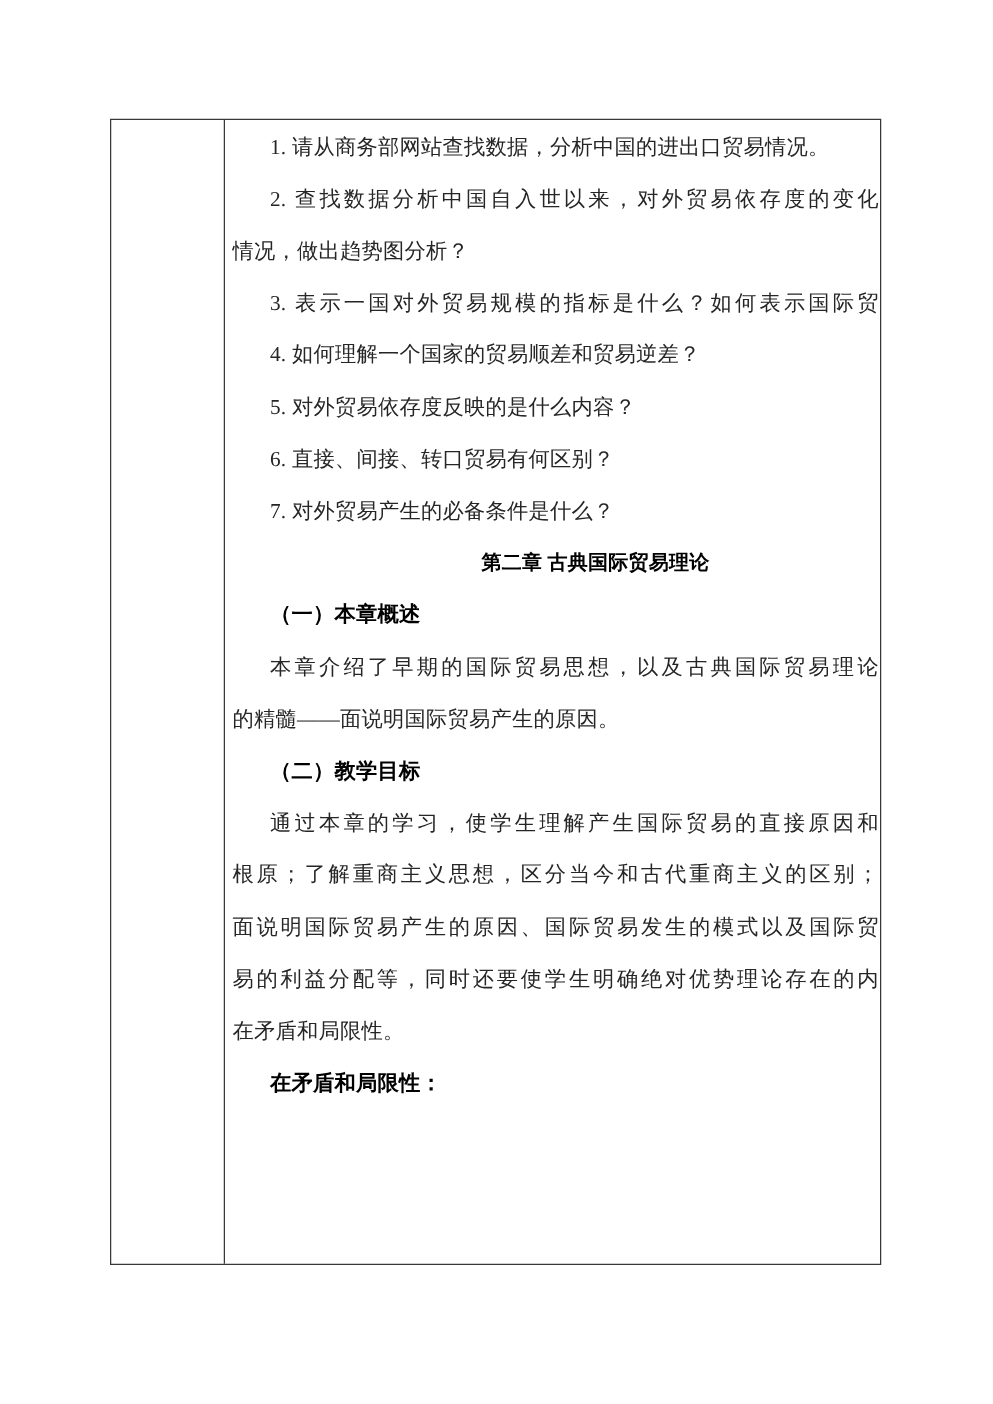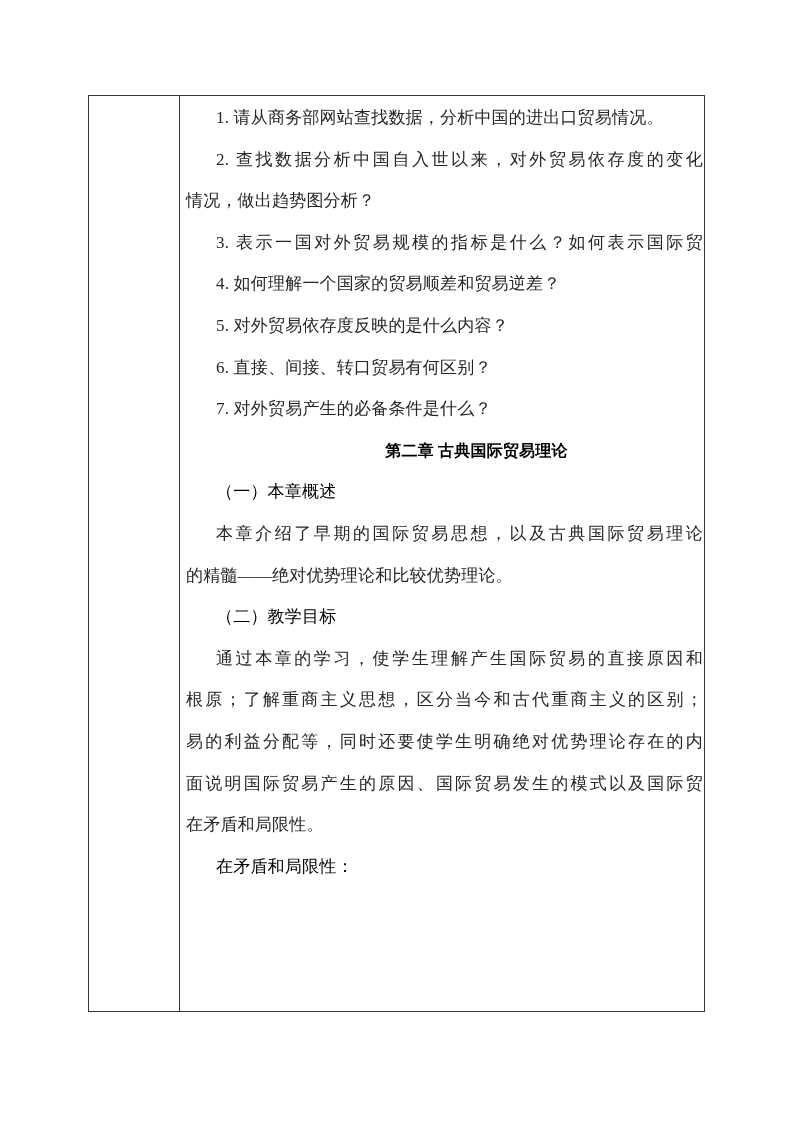--- a/index.html
+++ b/index.html
@@ -48,21 +48,21 @@
     letter-spacing: 0.2px;
     text-align: left;
   }
   .ln.ind { text-indent: 30px; }
   .ln.fill {
     text-align: justify;
     text-align-last: justify;
     text-justify: distribute;
   }
   .ln.b {
-    font-weight: normal;
+    font-weight: bold;
     color: var(--bold-text);
   }
   .ln.ctr {
     text-align: center;
     text-indent: 0;
     padding-left: 64px;
     font-size: 16px;
     font-weight: bold;
     color: var(--bold-text);
   }
@@ -78,23 +78,23 @@
       <div class="ln ind fill">2. 查找数据分析中国自入世以来，对外贸易依存度的变化</div>
       <div class="ln">情况，做出趋势图分析？</div>
       <div class="ln ind fill">3. 表示一国对外贸易规模的指标是什么？如何表示国际贸</div>
       <div class="ln ind">4. 如何理解一个国家的贸易顺差和贸易逆差？</div>
       <div class="ln ind">5. 对外贸易依存度反映的是什么内容？</div>
       <div class="ln ind">6. 直接、间接、转口贸易有何区别？</div>
       <div class="ln ind">7. 对外贸易产生的必备条件是什么？</div>
       <div class="ln ctr">第二章 古典国际贸易理论</div>
       <div class="ln ind b">（一）本章概述</div>
       <div class="ln ind fill">本章介绍了早期的国际贸易思想，以及古典国际贸易理论</div>
-      <div class="ln">的精髓——绝对优势理论和比较优势理论。</div>
+      <div class="ln">的精髓——面说明国际贸易产生的原因。</div>
       <div class="ln ind b">（二）教学目标</div>
       <div class="ln ind fill">通过本章的学习，使学生理解产生国际贸易的直接原因和</div>
       <div class="ln fill">根原；了解重商主义思想，区分当今和古代重商主义的区别；</div>
+      <div class="ln fill">面说明国际贸易产生的原因、国际贸易发生的模式以及国际贸</div>
       <div class="ln fill">易的利益分配等，同时还要使学生明确绝对优势理论存在的内</div>
-      <div class="ln fill">面说明国际贸易产生的原因、国际贸易发生的模式以及国际贸</div>
       <div class="ln">在矛盾和局限性。</div>
       <div class="ln ind b">在矛盾和局限性：</div>
     </div>
   </div>
 </div>
 
 </body></html>

